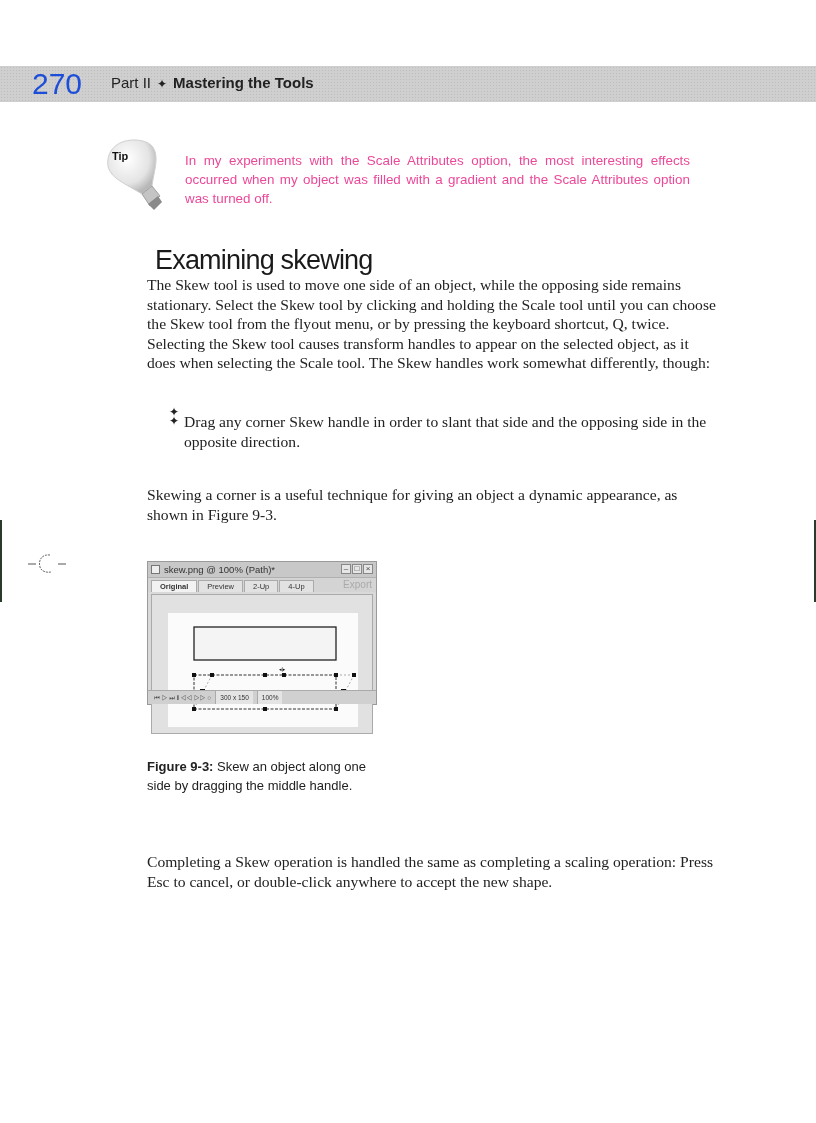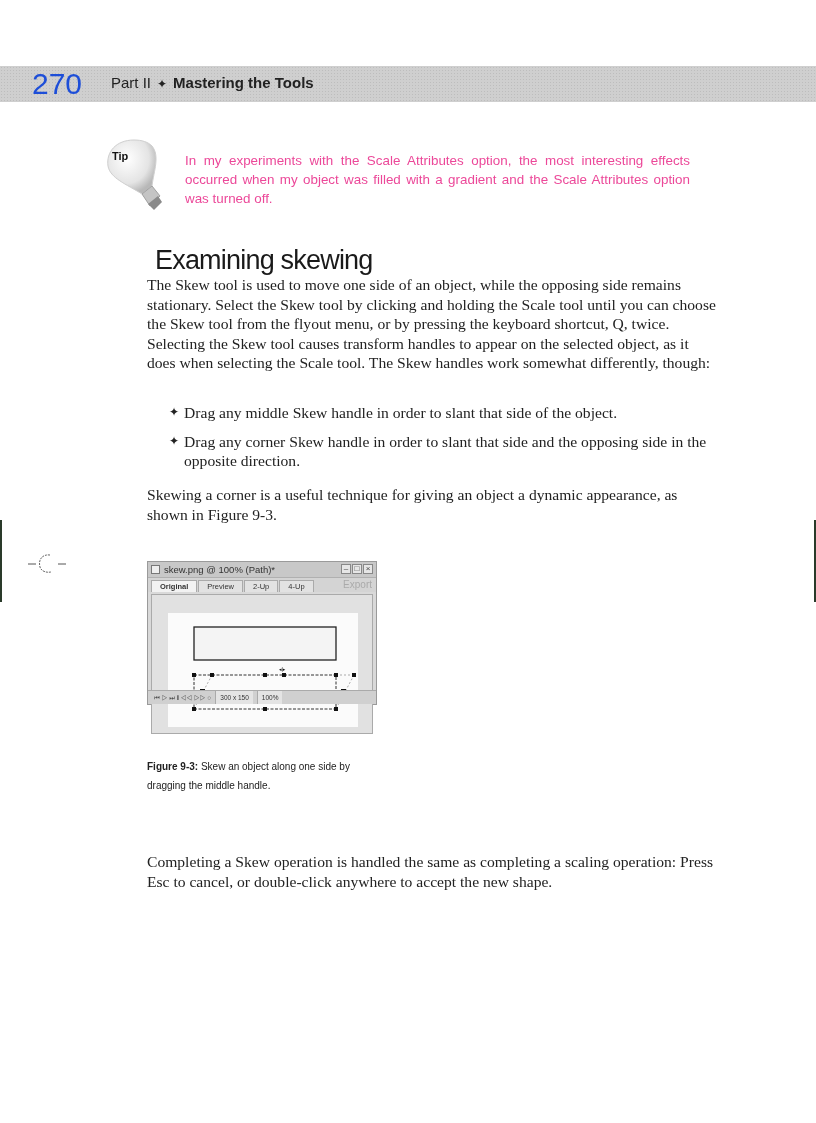--- a/index.html
+++ b/index.html
@@ -70,21 +70,21 @@
   .fig-canvas { position: absolute; left: 3px; top: 32px; width: 222px; height: 140px; background: #e1e1e1; border: 1px solid #aaa; box-sizing: border-box; }
   .fig-art { position: absolute; left: 16px; top: 18px; width: 190px; height: 114px; background: #fbfbfb; }
   .fig-status {
     position: absolute; left: 0; bottom: 0; width: 100%; height: 14px; background: #d0d0d0;
     border-top: 1px solid #aaa; font-size: 6.5px; line-height: 13px; color: #555; display: flex; gap: 4px; padding-left: 6px; box-sizing: border-box;
   }
   .fig-status .box { border-left: 1px solid #aaa; padding: 0 4px; background: #e4e4e4; color: #333; }
 
   .caption {
     position: absolute; left: 147px; top: 757px; width: 225px;
-    font-family: "Liberation Sans", sans-serif; font-size: 10px; line-height: 19px; color: #222;
+    font-family: "Liberation Sans", sans-serif; font-size: 13px; line-height: 19px; color: #222;
   }
   .caption b { font-weight: bold; }
 </style>
 </head>
 <body>
 
 <div class="header-band"></div>
 <div class="page-num">270</div>
 <div class="running-head">
   <span>Part II</span><span class="diamond">✦</span><b>Mastering the Tools</b>
@@ -104,21 +104,21 @@
     <path d="M44 68 L 54 60 L 58 66 L 50 74 Z" fill="#8a8a8a"></path>
     <text x="8" y="24" font-family="Liberation Sans, sans-serif" font-size="11" font-weight="bold" fill="#111">Tip</text>
   </svg>
 </div>
 <div class="tip-text">In my experiments with the Scale Attributes option, the most interesting effects occurred when my object was filled with a gradient and the Scale Attributes option was turned off.</div>
 
 <h2 class="section-heading">Examining skewing</h2>
 <div class="para1 serif">The Skew tool is used to move one side of an object, while the opposing side remains stationary. Select the Skew tool by clicking and holding the Scale tool until you can choose the Skew tool from the flyout menu, or by pressing the keyboard shortcut, Q, twice. Selecting the Skew tool causes transform handles to appear on the selected object, as it does when selecting the Scale tool. The Skew handles work somewhat differently, though:</div>
 
 <ul class="bullets serif">
-  <li><span class="bmark">✦</span><span>Drag any middle Skew handle in order to slant that side of the object.</span></li>
+  <li><span class="bmark">✦</span></li>
   <li><span class="bmark">✦</span><span>Drag any corner Skew handle in order to slant that side and the opposing side in the opposite direction.</span></li>
 </ul>
 
 <div class="para2 serif">Skewing a corner is a useful technique for giving an object a dynamic appearance, as shown in Figure 9-3.</div>
 
 <div class="crop-left"></div>
 <div class="crop-right"></div>
 <div class="reg-mark">
   <svg width="38" height="24" viewBox="0 0 38 24">
     <line x1="0" y1="12" x2="8" y2="12" stroke="#555" stroke-width="1"></line>

